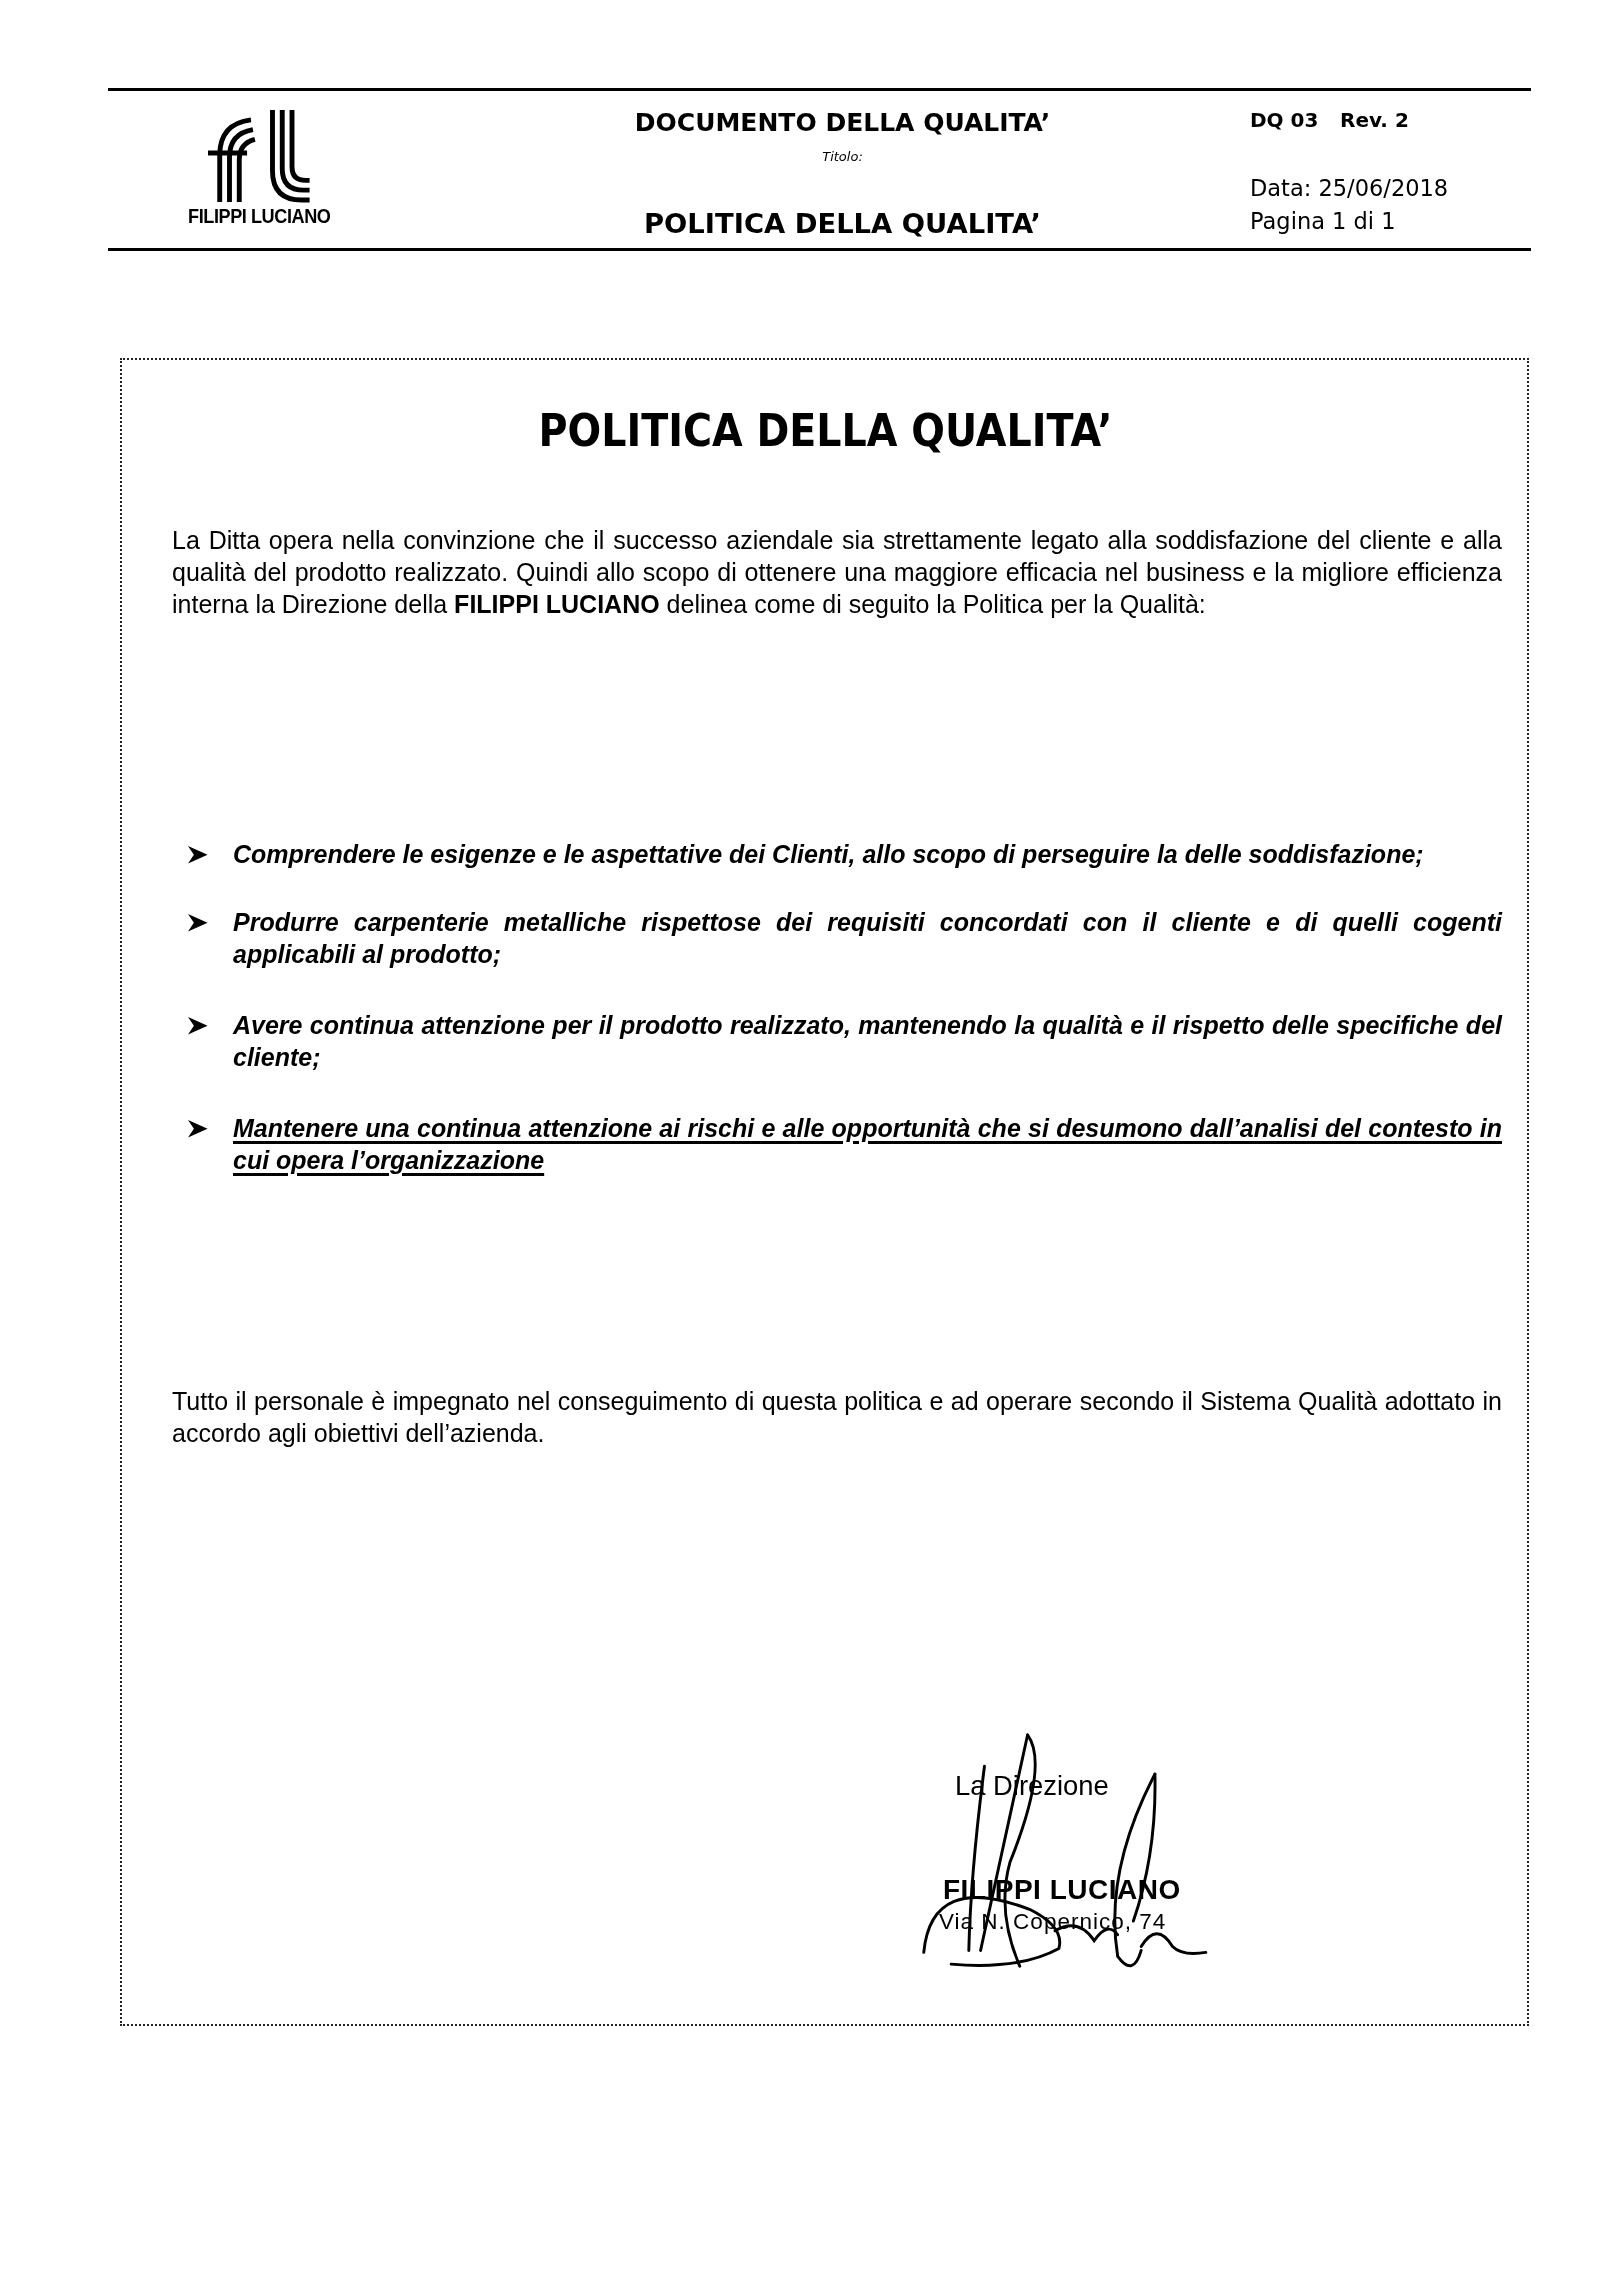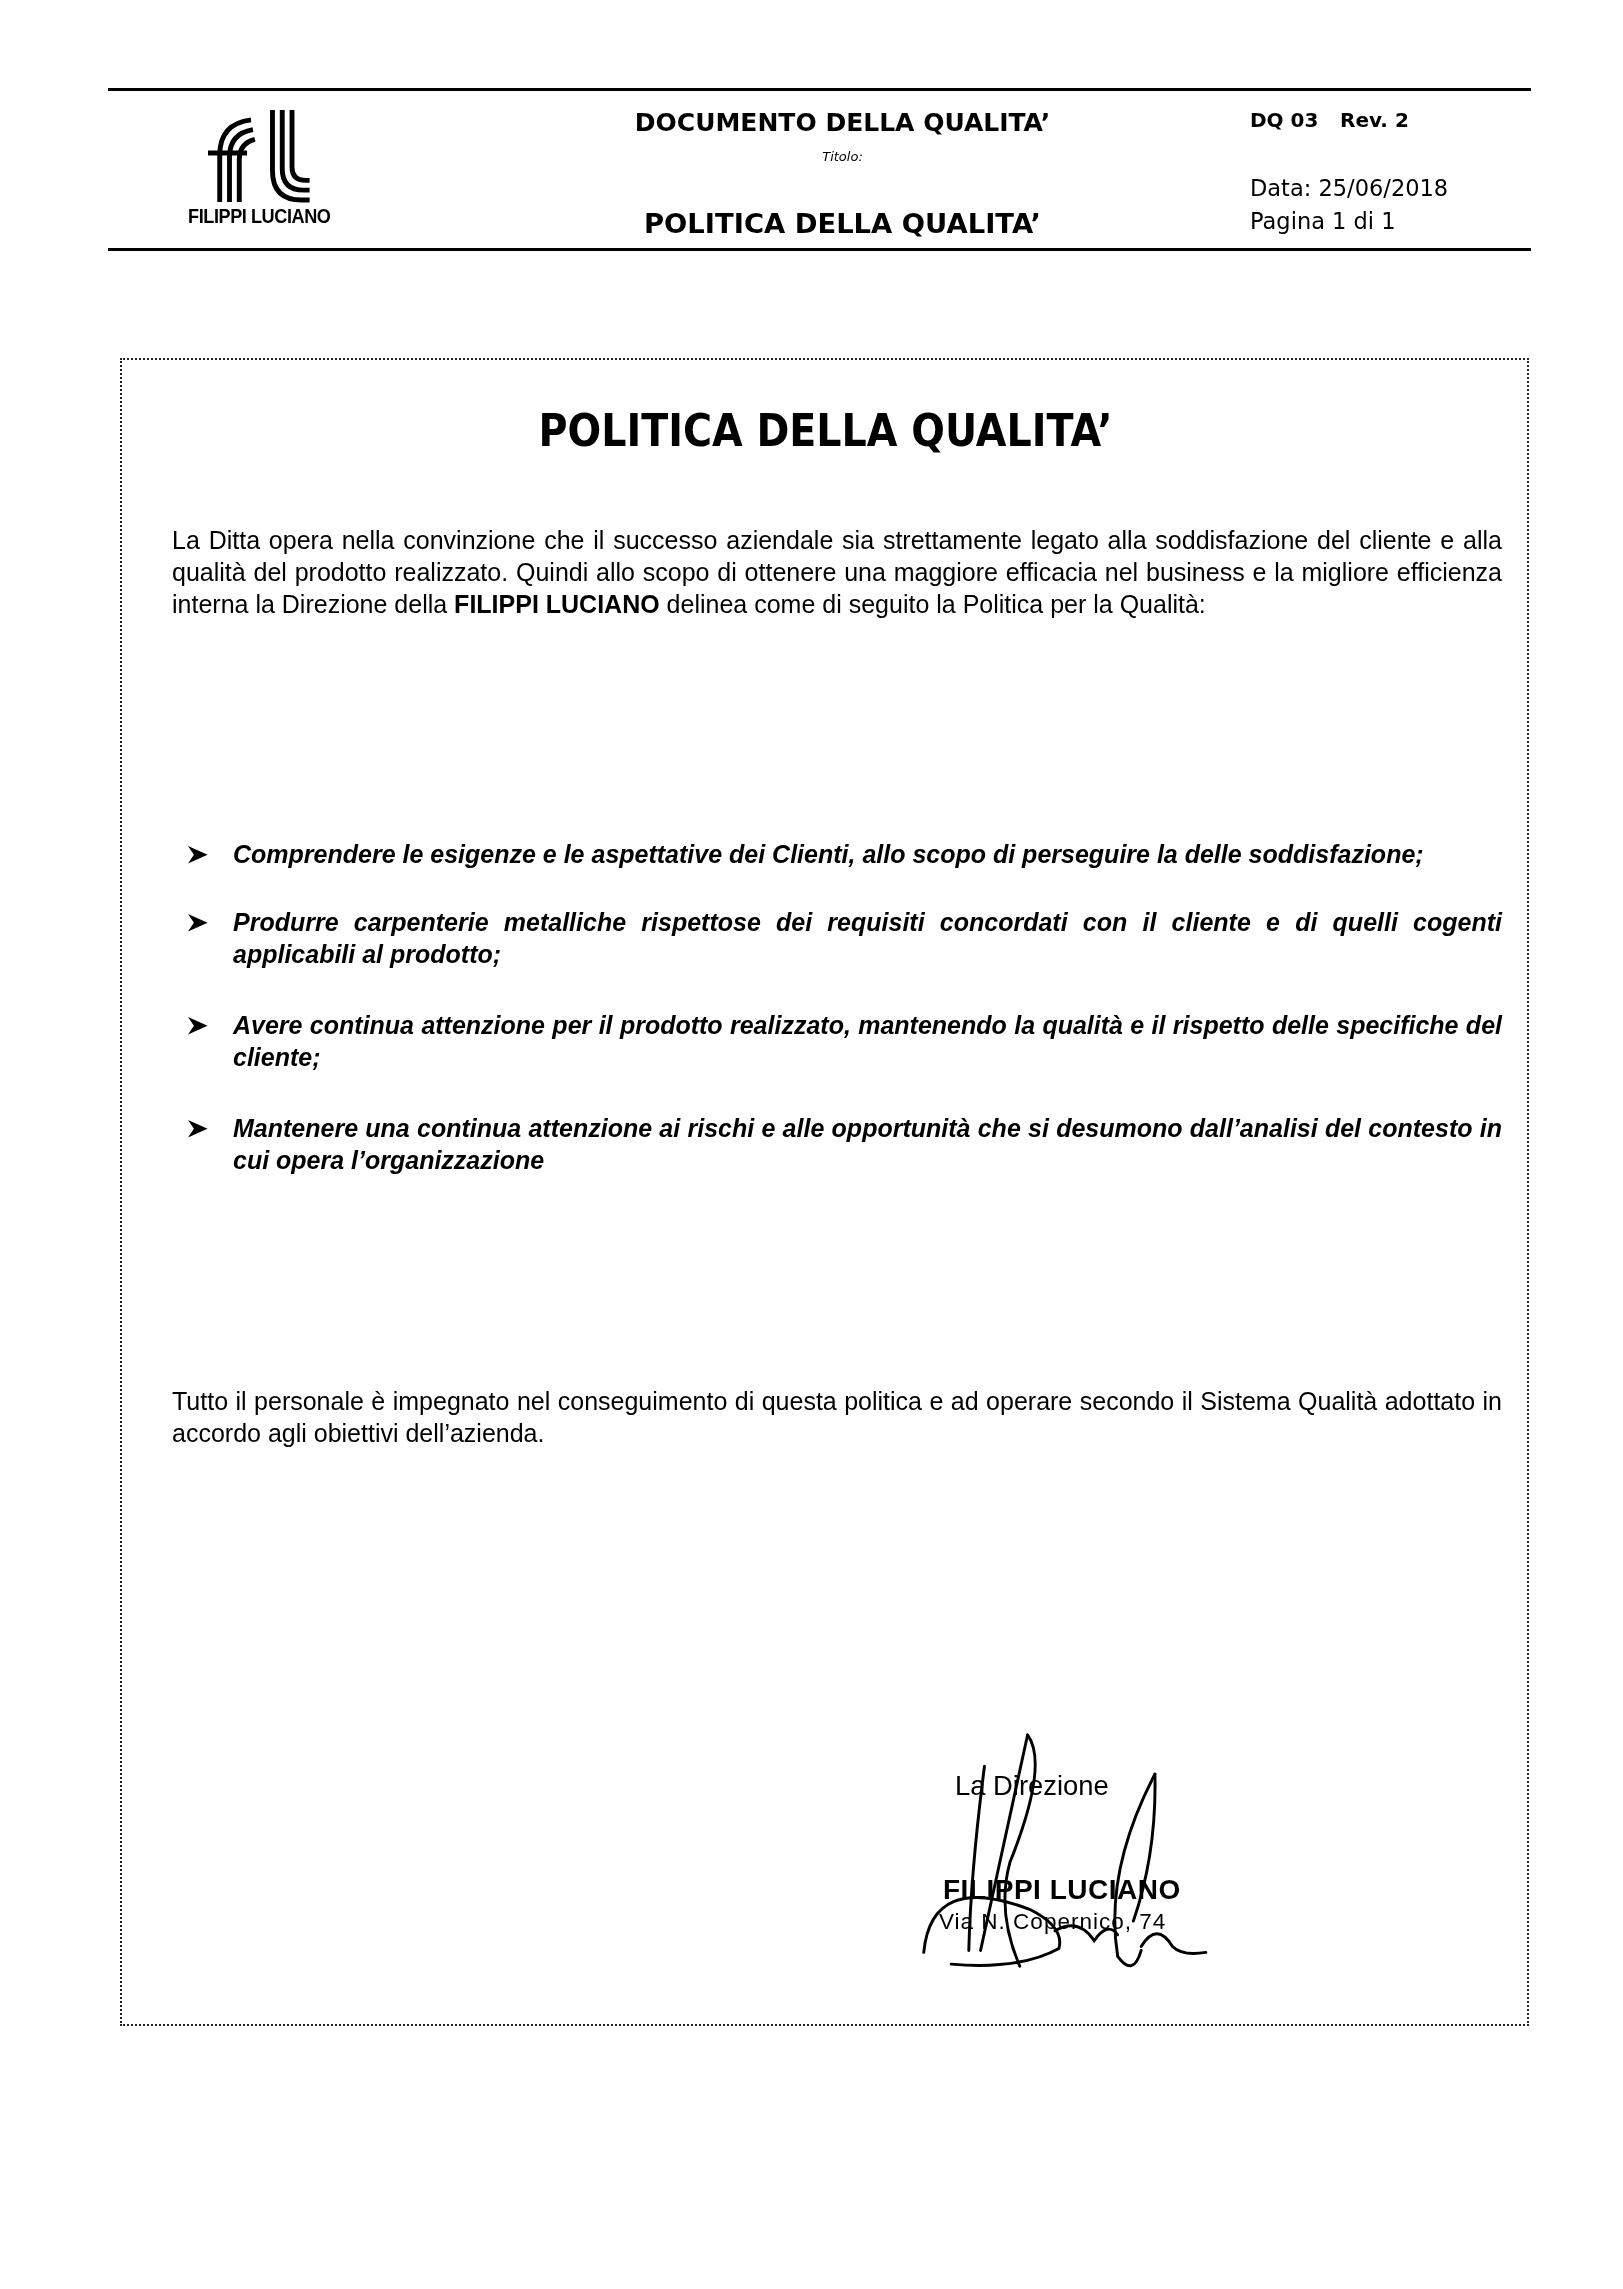--- a/index.html
+++ b/index.html
@@ -30,21 +30,21 @@
 
     .para { position: absolute; left: 172px; width: 1330px; font-size: 25px; line-height: 32px; text-align: justify; }
     #intro { top: 524px; }
     #closing { top: 1385px; }
     .para b { font-weight: 700; }
     .para .line { display: block; }
 
     .bullets { position: absolute; left: 172px; top: 838px; width: 1330px; margin: 0; padding: 0; list-style: none; }
     .bullet { position: relative; padding-left: 61px; font-weight: 700; font-style: italic; font-size: 25px; line-height: 32px; text-align: justify; margin-bottom: 39px; }
     .bullet .arrow { position: absolute; left: 14.7px; top: 6.9px; width: 21.6px; height: 19.6px; }
-    .bullet.underlined .btext { text-decoration-thickness: 2.9px; text-underline-offset: 3.9px; }
+    .bullet.underlined .btext { text-decoration: underline; text-decoration-thickness: 2.9px; text-underline-offset: 3.9px; }
     #b0 { margin-bottom: 36px; }
     #b2 { margin-bottom: 36px; }
 
     .sig-direz { position: absolute; left: 955px; top: 1770px; font-size: 27.4px; }
     .sig-company { position: absolute; left: 943px; top: 1874px; font-weight: 700; font-size: 28px; letter-spacing: 0.5px; }
     .sig-address { position: absolute; left: 939px; top: 1909px; font-size: 22.5px; letter-spacing: 1px; }
     .sig-scribble { position: absolute; left: 912px; top: 1725px; width: 333px; height: 255px; }
   </style>
 </head>
 <body>

